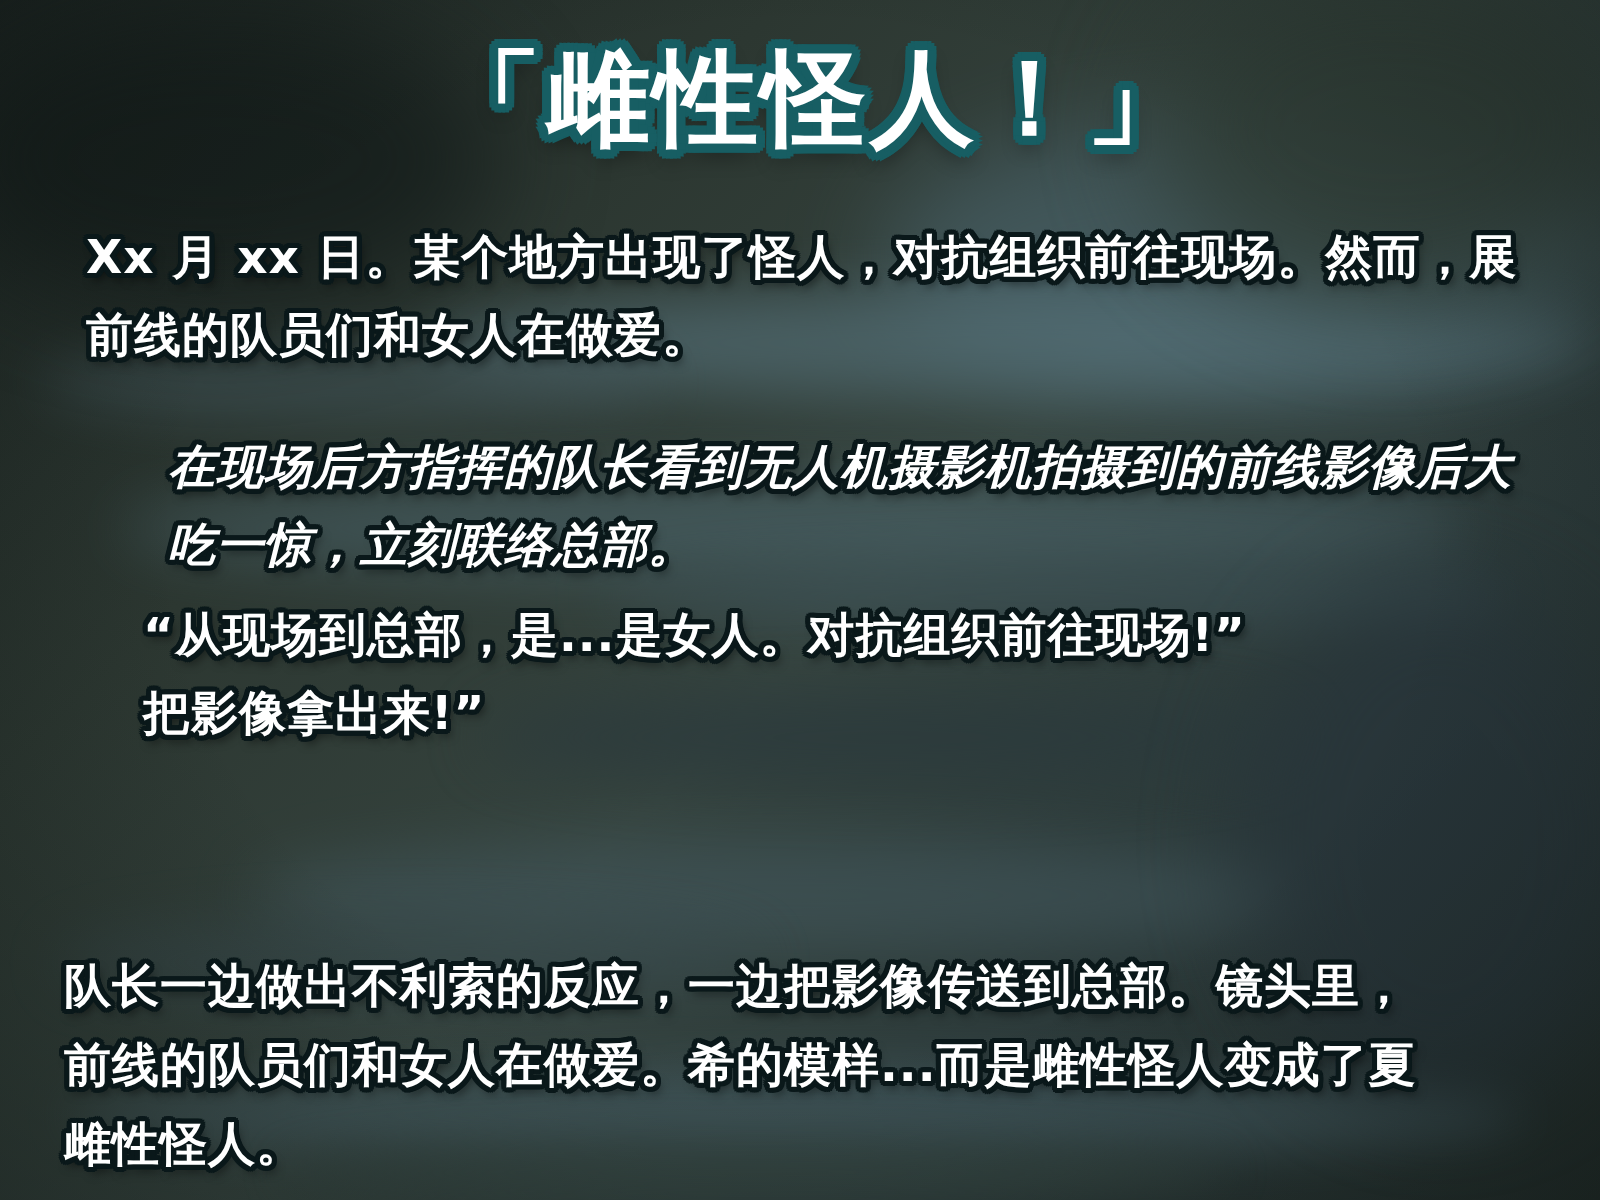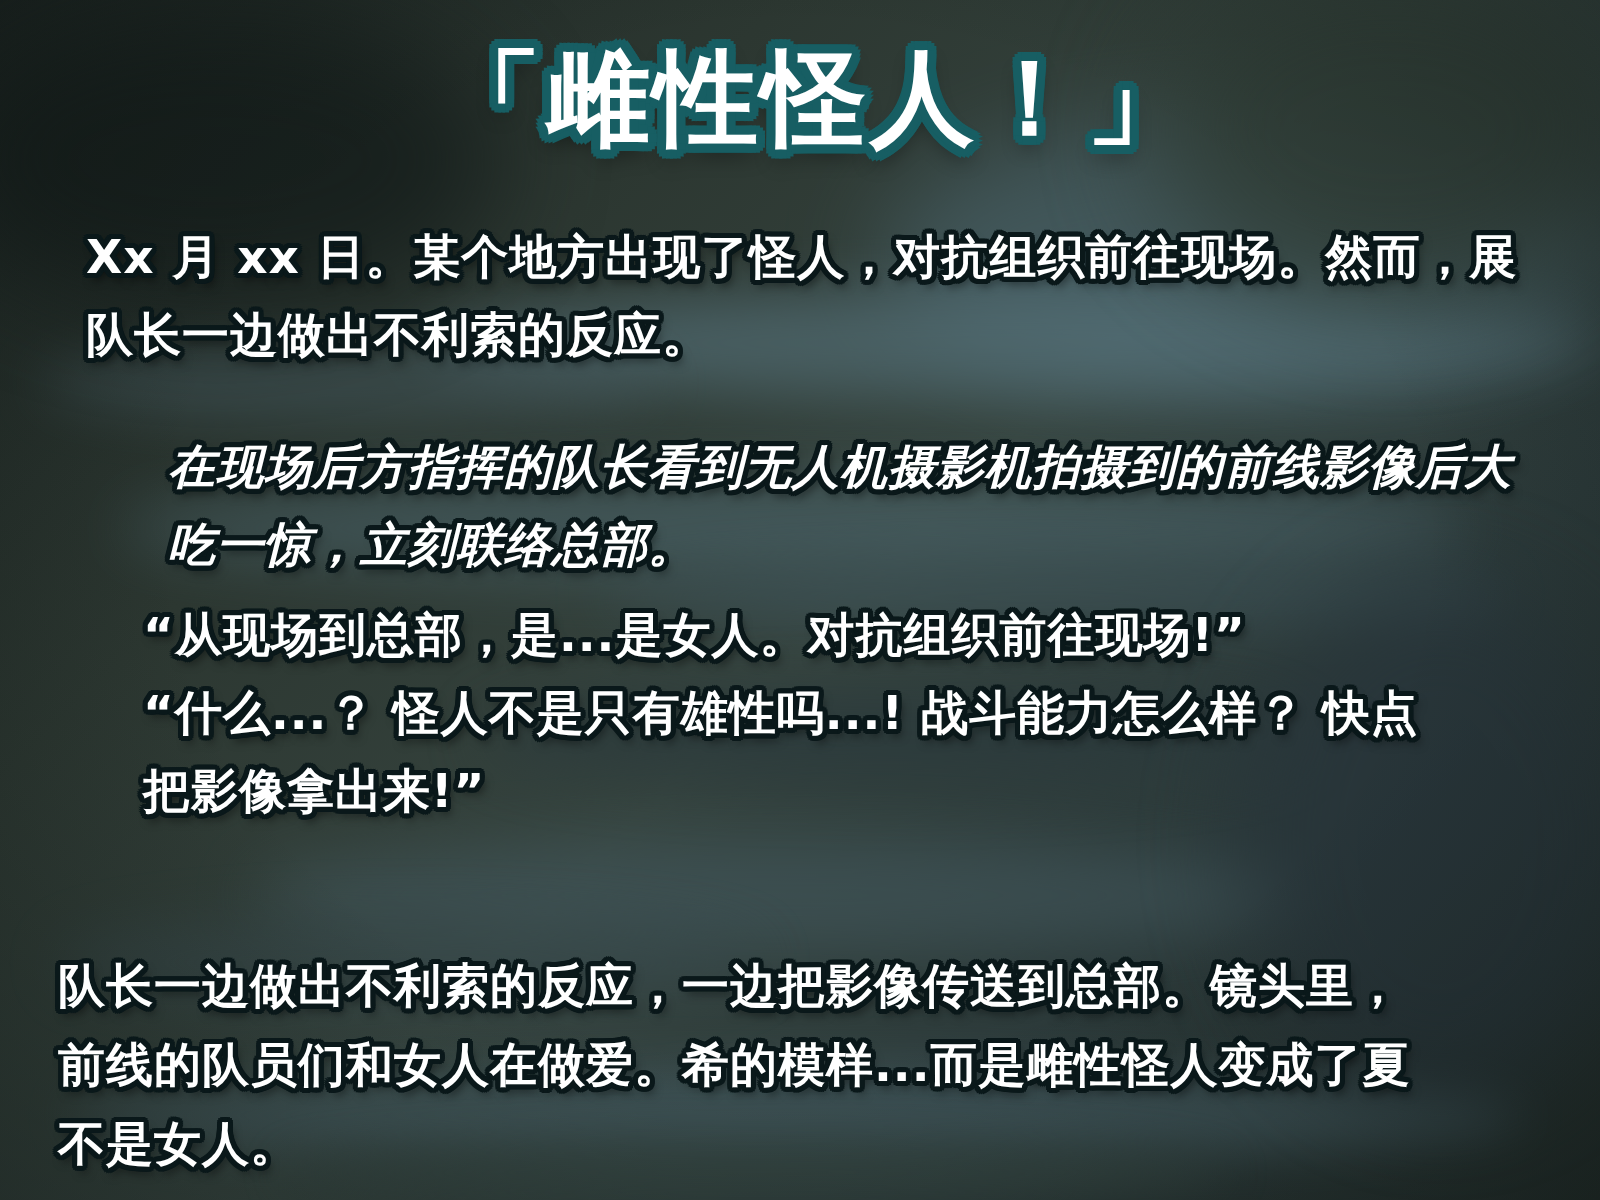--- a/index.html
+++ b/index.html
@@ -82,21 +82,21 @@
     left: 0;
     width: 1600px;
     margin: 16px;
     text-align: center;
   }
   .block { position: absolute; }
   .line { line-height: 66px; white-space: pre; margin-top: 12px; }
   .p1 { left: 86px;  top: 212px; }
   .p2 { left: 168px; top: 422px; font-style: italic; }
   .dlg { left: 143px; top: 590px; }
-  .p3 { left: 58px;  top: 940px; }
+  .p3 { left: 64px;  top: 940px; }
   .p3 .line { line-height: 67px; }
 </style>
 </head>
 <body>
 
 <div class="page">
   <div class="bg">
     <div class="blob b1"></div>
     <div class="blob b2"></div>
     <div class="blob b3"></div>
@@ -110,32 +110,31 @@
     <div class="blob b11"></div>
     <div class="blob b12"></div>
     <div class="blob b13"></div>
     <div class="vignette"></div>
   </div>
 
   <h1 class="title t-title">「雌性怪人！」</h1>
 
   <div class="block p1">
     <div class="line t-body">Xx 月 xx 日。某个地方出现了怪人，对抗组织前往现场。然而，展</div>
-    <div class="line t-body">队长一边做出不利索的反应。</div>
+    <div class="line t-body">前线的队员们和女人在做爱。</div>
   </div>
 
   <div class="block p2">
     <div class="line t-body">在现场后方指挥的队长看到无人机摄影机拍摄到的前线影像后大</div>
     <div class="line t-body">吃一惊，立刻联络总部。</div>
   </div>
 
   <div class="block dlg">
     <div class="line t-body">“从现场到总部，是...是女人。对抗组织前往现场!”</div>
-    <div class="line t-body">“什么...？ 怪人不是只有雄性吗...! 战斗能力怎么样？ 快点</div>
     <div class="line t-body">把影像拿出来!”</div>
   </div>
 
   <div class="block p3">
     <div class="line t-body">队长一边做出不利索的反应，一边把影像传送到总部。镜头里，</div>
     <div class="line t-body">前线的队员们和女人在做爱。希的模样...而是雌性怪人变成了夏</div>
-    <div class="line t-body">不是女人。</div>
+    <div class="line t-body">雌性怪人。</div>
   </div>
 </div>
 
 </body></html>

